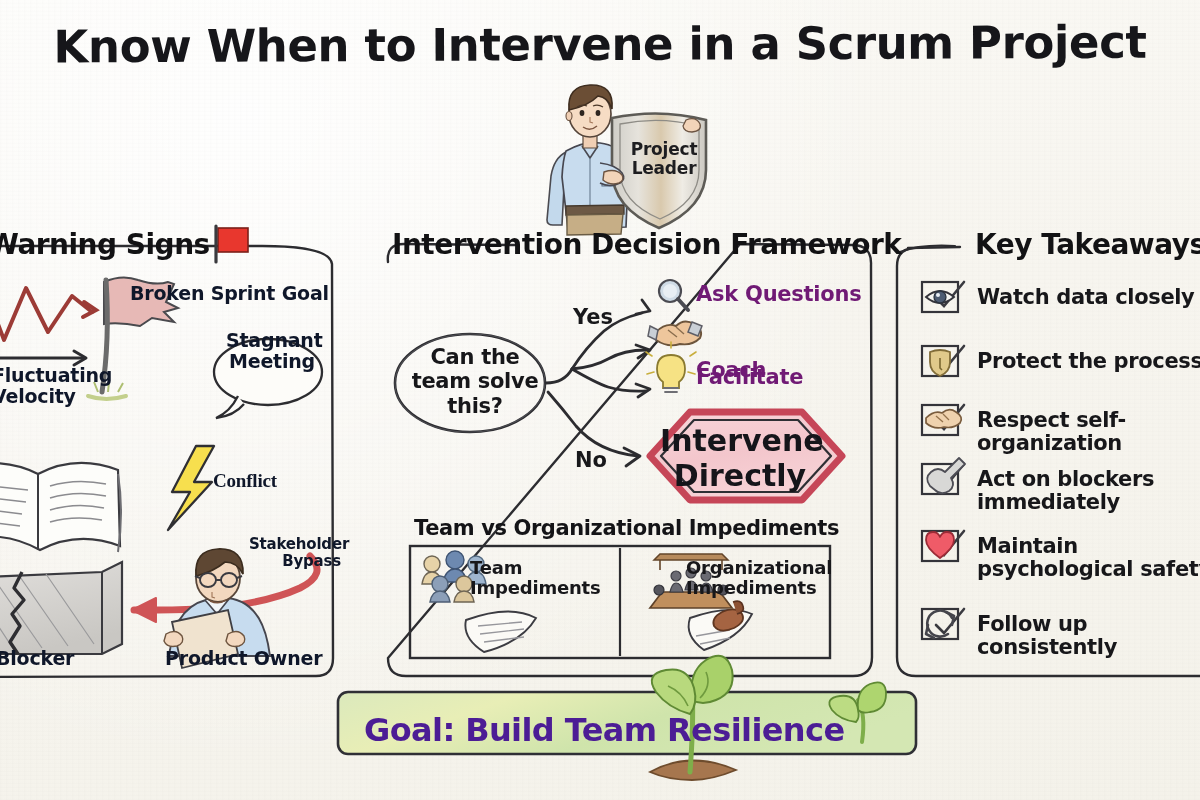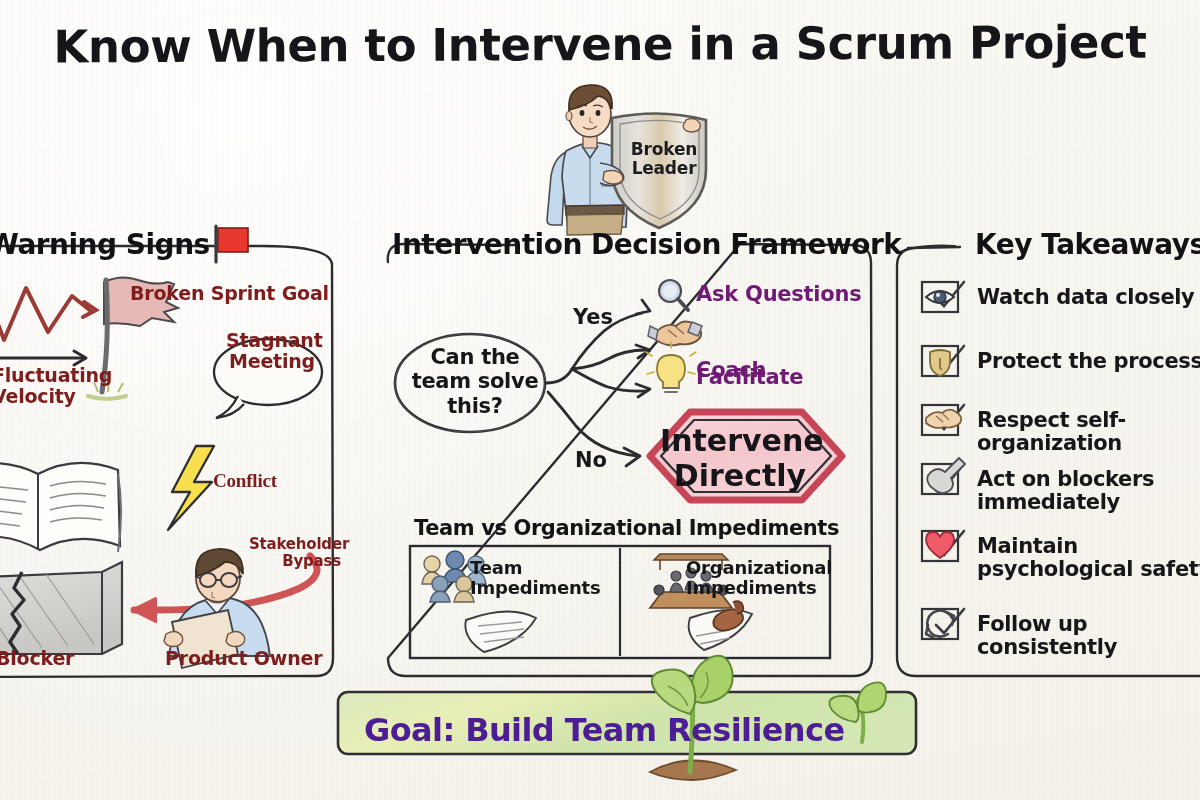--- a/index.html
+++ b/index.html
@@ -74,21 +74,21 @@
 
   #warn-title  { left: -12px;  top: 228px; }
   #frame-title { left: 392px;  top: 228px; }
   #keys-title  { left: 975px;  top: 228px; }
 
   
   .hand-label {
     position: absolute;
     font-size: 19px;
     font-weight: 600;
-    color: #7f1d1d;
+    color: #0f172a;
     letter-spacing: -0.2px;
     line-height: 1.12;
     white-space: nowrap;
   }
   .hand-label.sm { font-size: 15px; }
 
   #lbl-velocity   { left: -8px;  top: 365px; white-space: normal; width: 110px; }
   #lbl-sprintgoal { left: 130px; top: 283px; }
   #lbl-stagnant   { left: 226px; top: 330px; width: 92px; text-align: center; white-space: normal; line-height: 1.1; }
   #lbl-conflict   { left: 213px; top: 470px; font-family: Liberation Serif, serif; }
@@ -262,21 +262,21 @@
     <path d="M620 124 q40 -8 79 2 l0 44 q0 32 -39 49 q-40 -17 -40 -49 z" fill="none" stroke="#8e8c86" stroke-width="1.3"></path>
 
     <path d="M600 163 q16 2 22 10 q4 6 -2 10 q-10 5 -20 0" fill="#c8dcee" stroke="#474750" stroke-width="1.7"></path>
 
     <path d="M604 172 q12 -4 18 3 q3 5 -3 8 q-9 3 -16 -3 z" fill="#f2d4b9" stroke="#6b5341" stroke-width="1.4"></path>
 
     <path d="M686 120 q10 -4 14 4 q2 7 -8 8 q-8 0 -9 -6 z" fill="#f2d4b9" stroke="#6b5341" stroke-width="1.3"></path>
   </svg>
 
   <div class="shield-label">
-    <span>Broken</span><br>
+    <span>Project</span><br>
     <span>Leader</span>
   </div>
 
   <svg width="1200" height="800">
 
     <path class="sketch" stroke-width="2.4" d="M-40 246 L255 246 Q330 245 332 264 L333 658 Q333 676 316 676 L-40 677"></path>
 
     <path class="sketch" stroke-width="2.4" d="M388 262 Q386 244 404 244 L515 245 M740 244 L852 245 Q872 245 871 265 L872 657 Q872 676 853 676 L406 676 Q388 676 388 658 Z"></path>
 
     <path class="sketch" stroke-width="2.4" d="M908 248 L960 247 M1240 247 L1240 676 M1240 676 L916 676 Q897 676 897 657 L897 266 Q897 248 916 248"></path>

